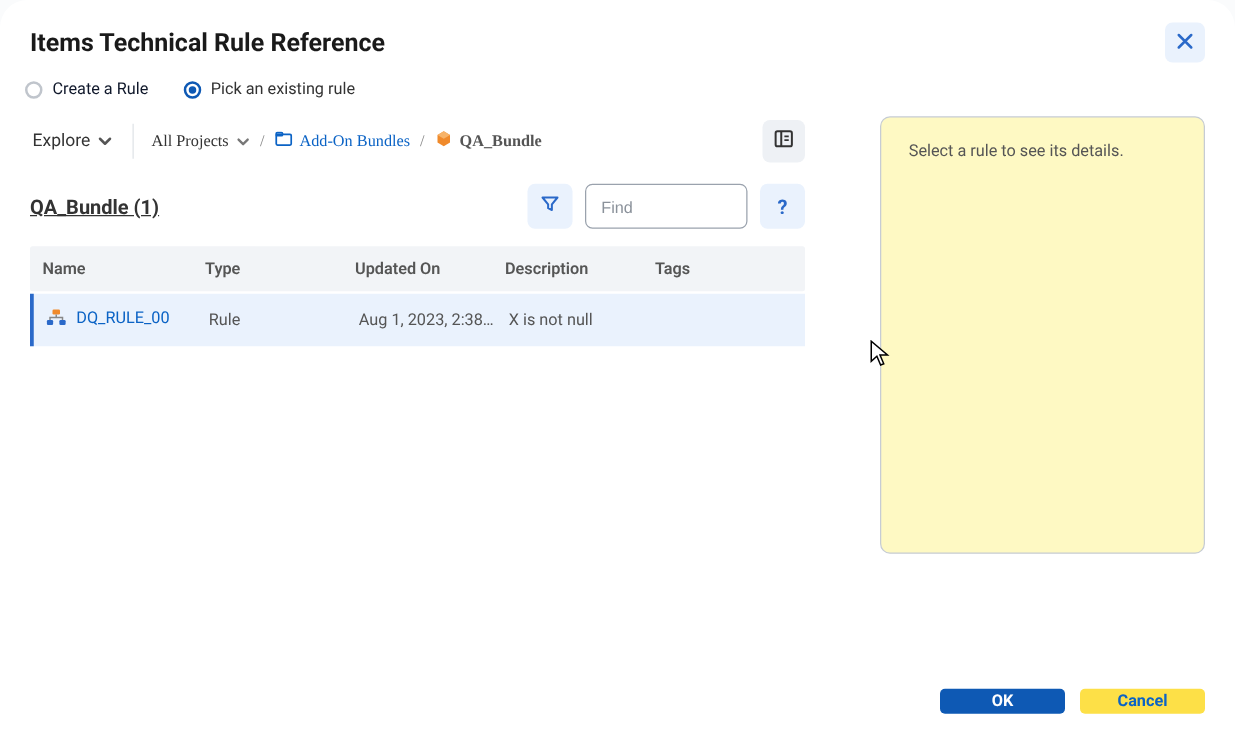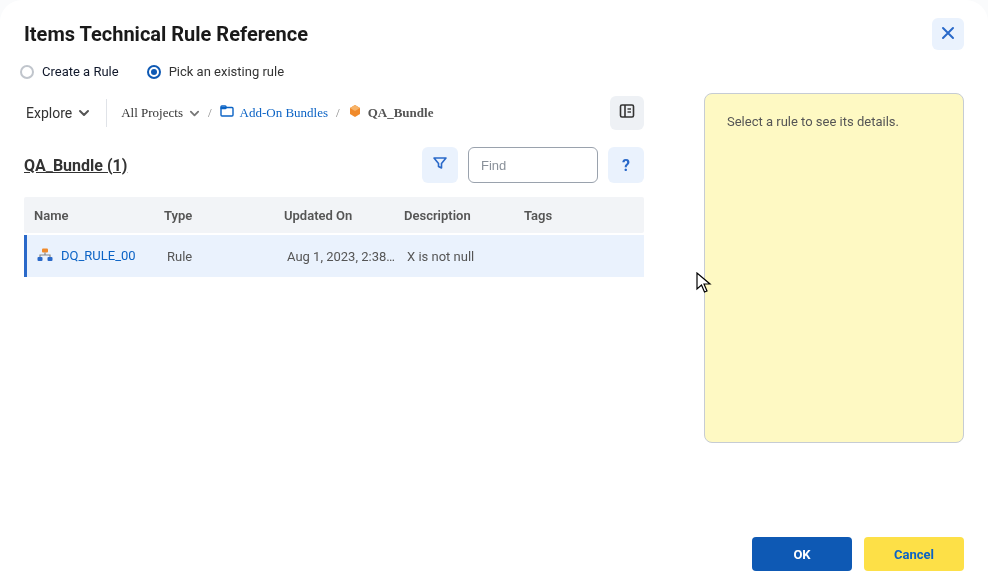--- a/index.html
+++ b/index.html
@@ -196,21 +196,21 @@
   }
 
   .footer {
     display: flex;
     justify-content: flex-end;
     gap: 12px;
     padding: 14px 24px;
     background: #fff;
   }
   .btn {
-    height: 34px; min-width: 100px; border-radius: 4px;
+    height: 20px; min-width: 100px; border-radius: 4px;
     display:flex; align-items:center; justify-content:center;
     font-size: 13px; font-weight: 700; cursor:pointer;
     padding: 0 20px;
   }
   .btn-primary { background:#0e59b4; color:#fff; }
   .btn-secondary { background:#fde047; color:#0b63c5; }
 
   .cursor-arrow {
     position: absolute;
     left: 696px;

